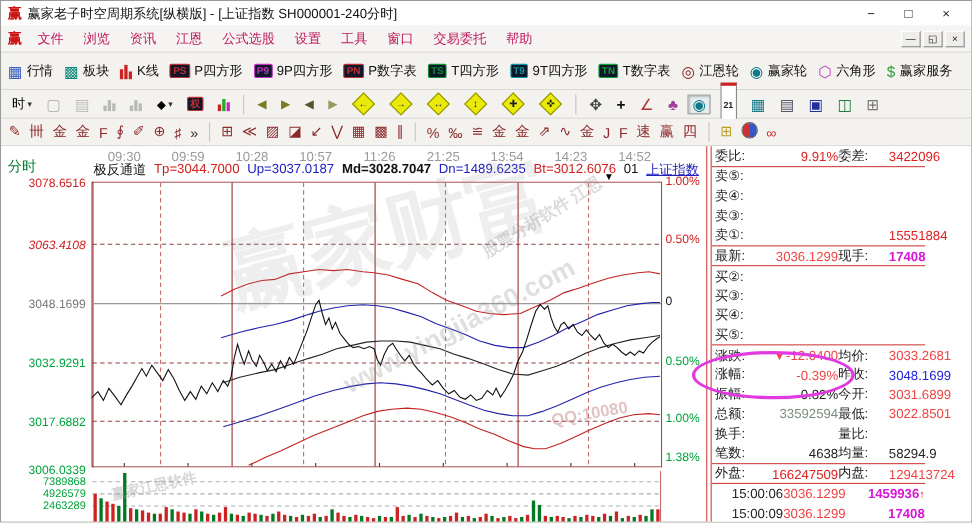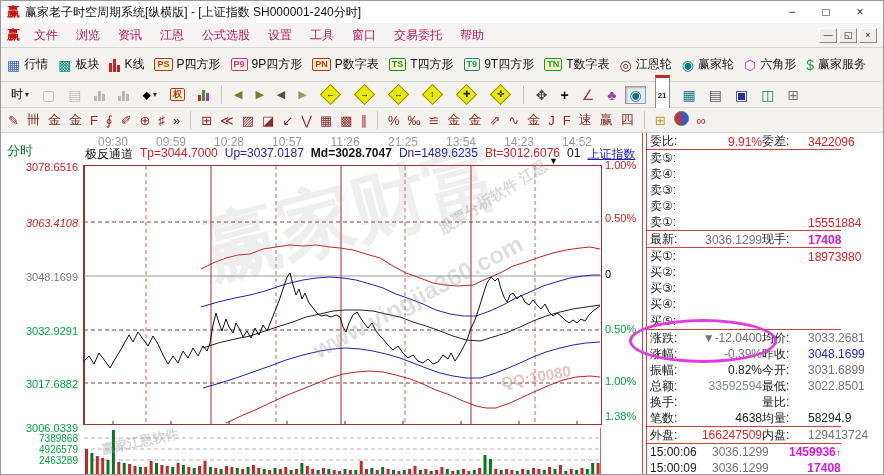--- a/index.html
+++ b/index.html
@@ -19,21 +19,21 @@
   .mdi button{width:18px;height:15px;font-size:9px;line-height:9px;background:#efedea;border:1px solid;
               border-color:#fff #8a8a8a #8a8a8a #fff;padding:0;font-family:inherit;color:#222;}
   
   .toolbar{position:absolute;left:0;width:100%;background:#f4f2ef;border-bottom:1px solid #d8d5d0;
            display:flex;align-items:center;padding:0 6px;box-sizing:border-box;}
   .tb1{top:47px;height:34px;gap:10px;font-size:12px;}
   .tb2{top:81px;height:26px;gap:5px;}
   .tb3{top:107px;height:25px;gap:6px;font-size:13px;}
   .tb1-item{display:flex;align-items:center;gap:4px;background:none;border:none;font-family:inherit;font-size:12px;color:#111;padding:0;cursor:default;}
   .glyph{font-size:14px;line-height:14px;}
-  .badge{font-size:9px;font-weight:bold;border:1px solid;padding:0 2px;border-radius:2px;background:#fef9c3;line-height:11px;}
+  .badge{font-size:9px;font-weight:bold;border:1px solid;padding:0 2px;border-radius:2px;background:#0f172a;line-height:11px;}
   .icon-k{display:inline-flex;align-items:flex-end;gap:1px;height:14px;}
   .icon-k i{width:3px;background:#c22;display:inline-block;}
   .vsep{width:1px;height:18px;background:#c8c5c0;margin:0 3px;}
   .tb-btn{background:none;border:1px solid transparent;font-family:inherit;padding:1px 3px;display:flex;align-items:center;gap:2px;cursor:default;}
   .tb-btn.pressed{border-color:#9a9a9a;background:#e7edef;box-shadow:inset 1px 1px 2px rgba(0,0,0,.25);}
   .caret{font-size:8px;color:#333;}
   .icon-bars{display:inline-flex;align-items:flex-end;gap:1px;height:13px;}
   .icon-bars i{width:3px;display:inline-block;background:#b8b8b8;}
   .icon-hist i{width:3px;display:inline-block;}
   .diamond{width:13px;height:13px;background:#e9e90c;border:1px solid #8f8f00;transform:rotate(45deg);
@@ -59,22 +59,22 @@
   .vline{position:absolute;width:1px;background:#cc4444;top:0;bottom:0;}
   
   .quote{position:absolute;left:645px;top:0;width:195px;height:343px;border-left:1px solid #cc4444;
          display:flex;flex-direction:column;font-size:12px;box-sizing:border-box;background:#fff;}
   .qrow{flex:1;display:grid;grid-template-columns:42px 70px 46px 1fr;align-items:center;padding:0 3px;min-height:0;}
   .qrow.tick{grid-template-columns:62px 1fr 72px;}
   .qrow .l{color:#222;}
   .qrow .v{text-align:right;}
   .sep-top{border-top:1px solid #d04040;}
   .band{border-top:1px solid #d04040;border-bottom:1px solid #d04040;}
-  .red{color:#e02020;} .green{color:#737373;} .mag{color:#d518d5;font-weight:bold;}
-  .blue{color:#2222dd;} .gray{color:#7d8d7d;} .black{color:#222;}
+  .red{color:#e02020;} .green{color:#ef4444;} .mag{color:#d518d5;font-weight:bold;}
+  .blue{color:#2222dd;} .gray{color:#7d8d7d;} .black{color:#222;text-align:right;}
   .arrow-up{color:#e02020;font-size:10px;font-weight:bold;}
 </style>
 </head>
 <body>
 
 <div class="app">
 
   <div class="titlebar">
     <span class="logo">赢</span>
     <span class="title-text">赢家老子时空周期系统[纵横版] - [上证指数  SH000001-240分时]</span>
@@ -522,42 +522,30 @@
           <span class="l"></span>
           <span class="v "></span>
         </div>
         <div class="qrow ">
           <span class="l">卖③:</span>
           <span class="v "></span>
           <span class="l"></span>
           <span class="v "></span>
         </div>
         <div class="qrow ">
-          <span class="l">卖②:</span>
-          <span class="v "></span>
-          <span class="l"></span>
-          <span class="v "></span>
-        </div>
-        <div class="qrow ">
           <span class="l">卖①:</span>
           <span class="v "></span>
           <span class="l"></span>
           <span class="v red">15551884</span>
         </div>
         <div class="qrow band">
           <span class="l">最新:</span>
           <span class="v green">3036.1299</span>
           <span class="l">现手:</span>
           <span class="v mag">17408</span>
-        </div>
-        <div class="qrow ">
-          <span class="l">买①:</span>
-          <span class="v "></span>
-          <span class="l"></span>
-          <span class="v red">18973980</span>
         </div>
         <div class="qrow ">
           <span class="l">买②:</span>
           <span class="v "></span>
           <span class="l"></span>
           <span class="v "></span>
         </div>
         <div class="qrow ">
           <span class="l">买③:</span>
           <span class="v "></span>

